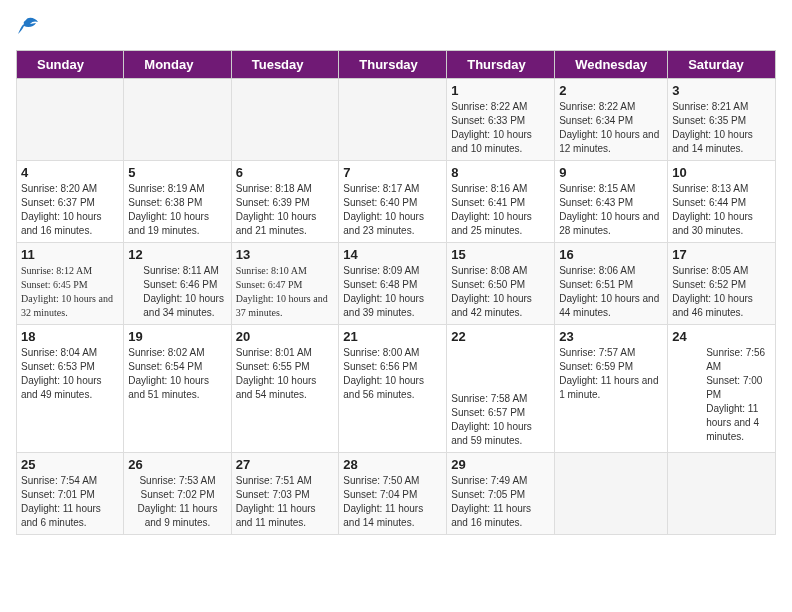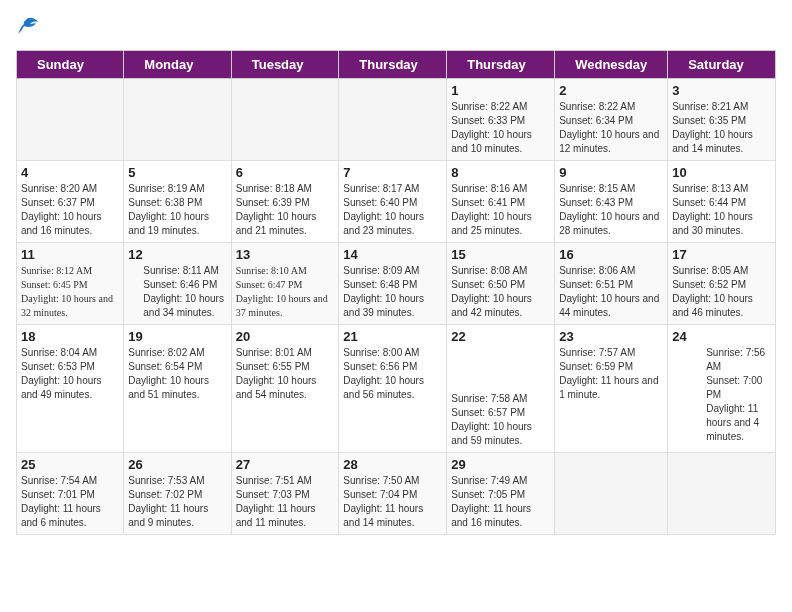--- a/index.html
+++ b/index.html
@@ -284,21 +284,21 @@
       </tr>
       <tr>
         <td>
           <span class="day-number">25</span>
           <div class="day-info" style="white-space: pre-line;">Sunrise: 7:54 AM
 Sunset: 7:01 PM
 Daylight: 11 hours and 6 minutes.</div>
         </td>
         <td>
           <span class="day-number">26</span>
-          <div class="day-info" style="white-space: pre-line;">Sunrise: 7:53 AM
+          <div class="day-info" style="white-space: pre-line; text-align: center;">Sunrise: 7:53 AM
 Sunset: 7:02 PM
 Daylight: 11 hours and 9 minutes.</div>
         </td>
         <td>
           <span class="day-number">27</span>
           <div class="day-info" style="white-space: pre-line;">Sunrise: 7:51 AM
 Sunset: 7:03 PM
 Daylight: 11 hours and 11 minutes.</div>
         </td>
         <td>

